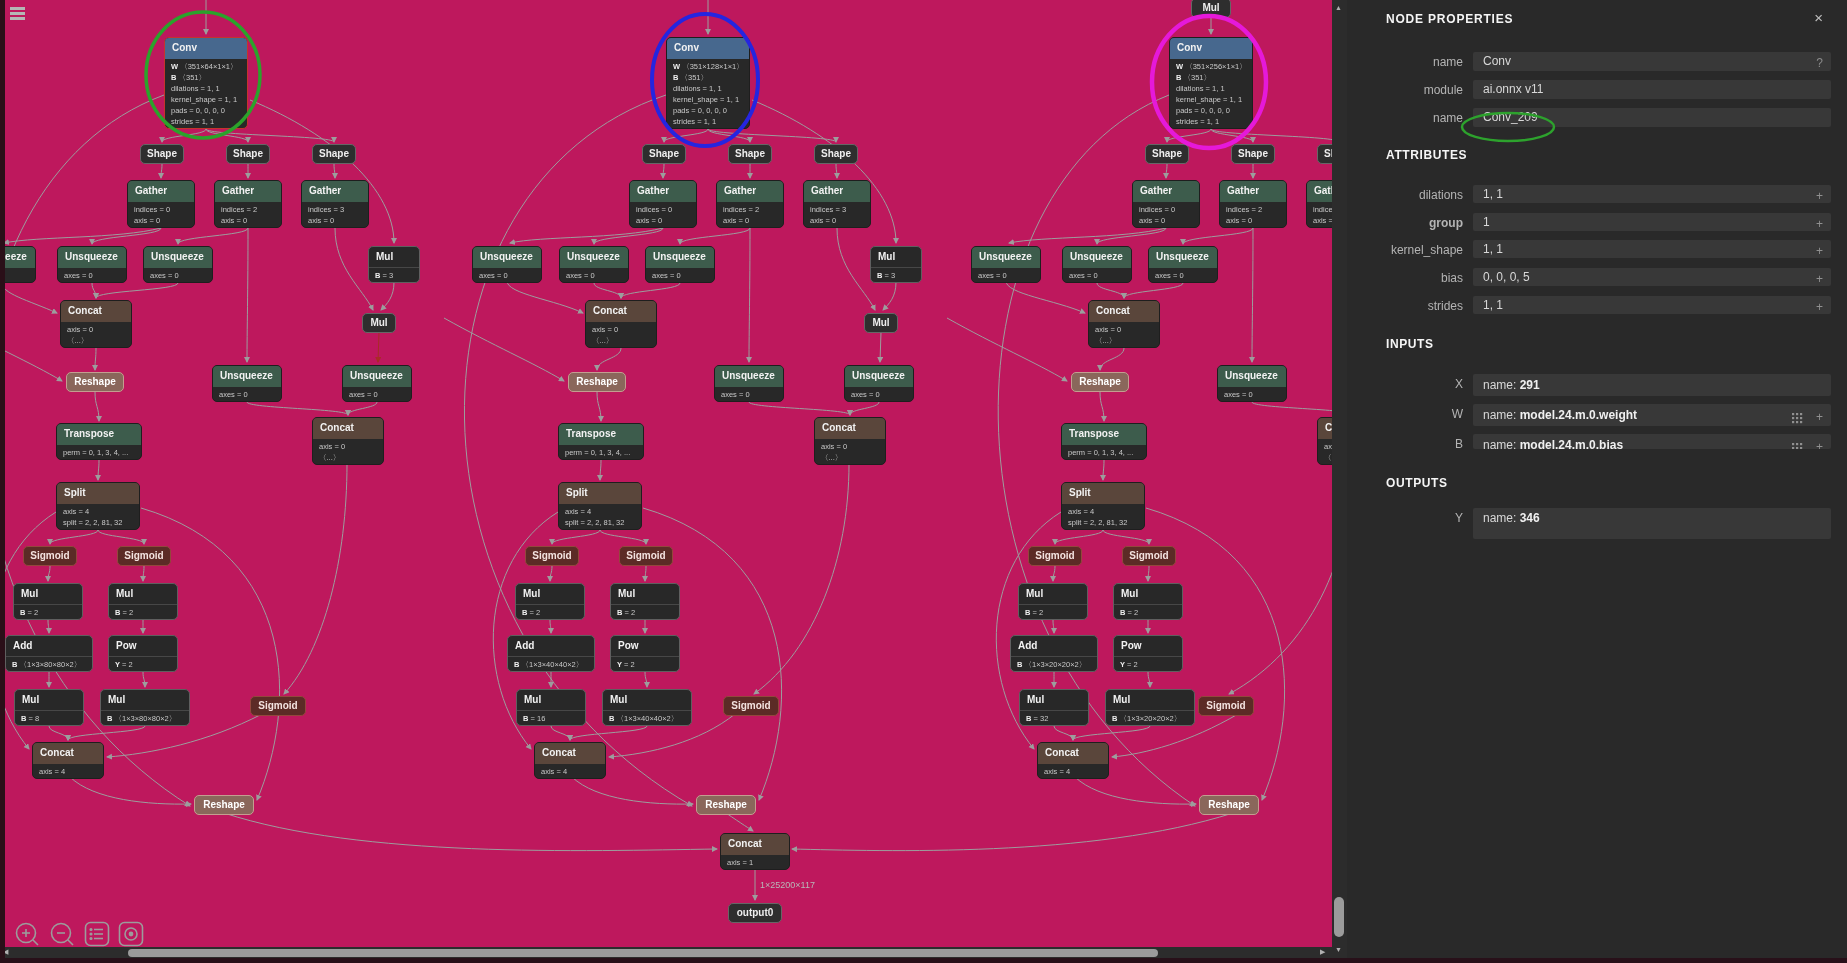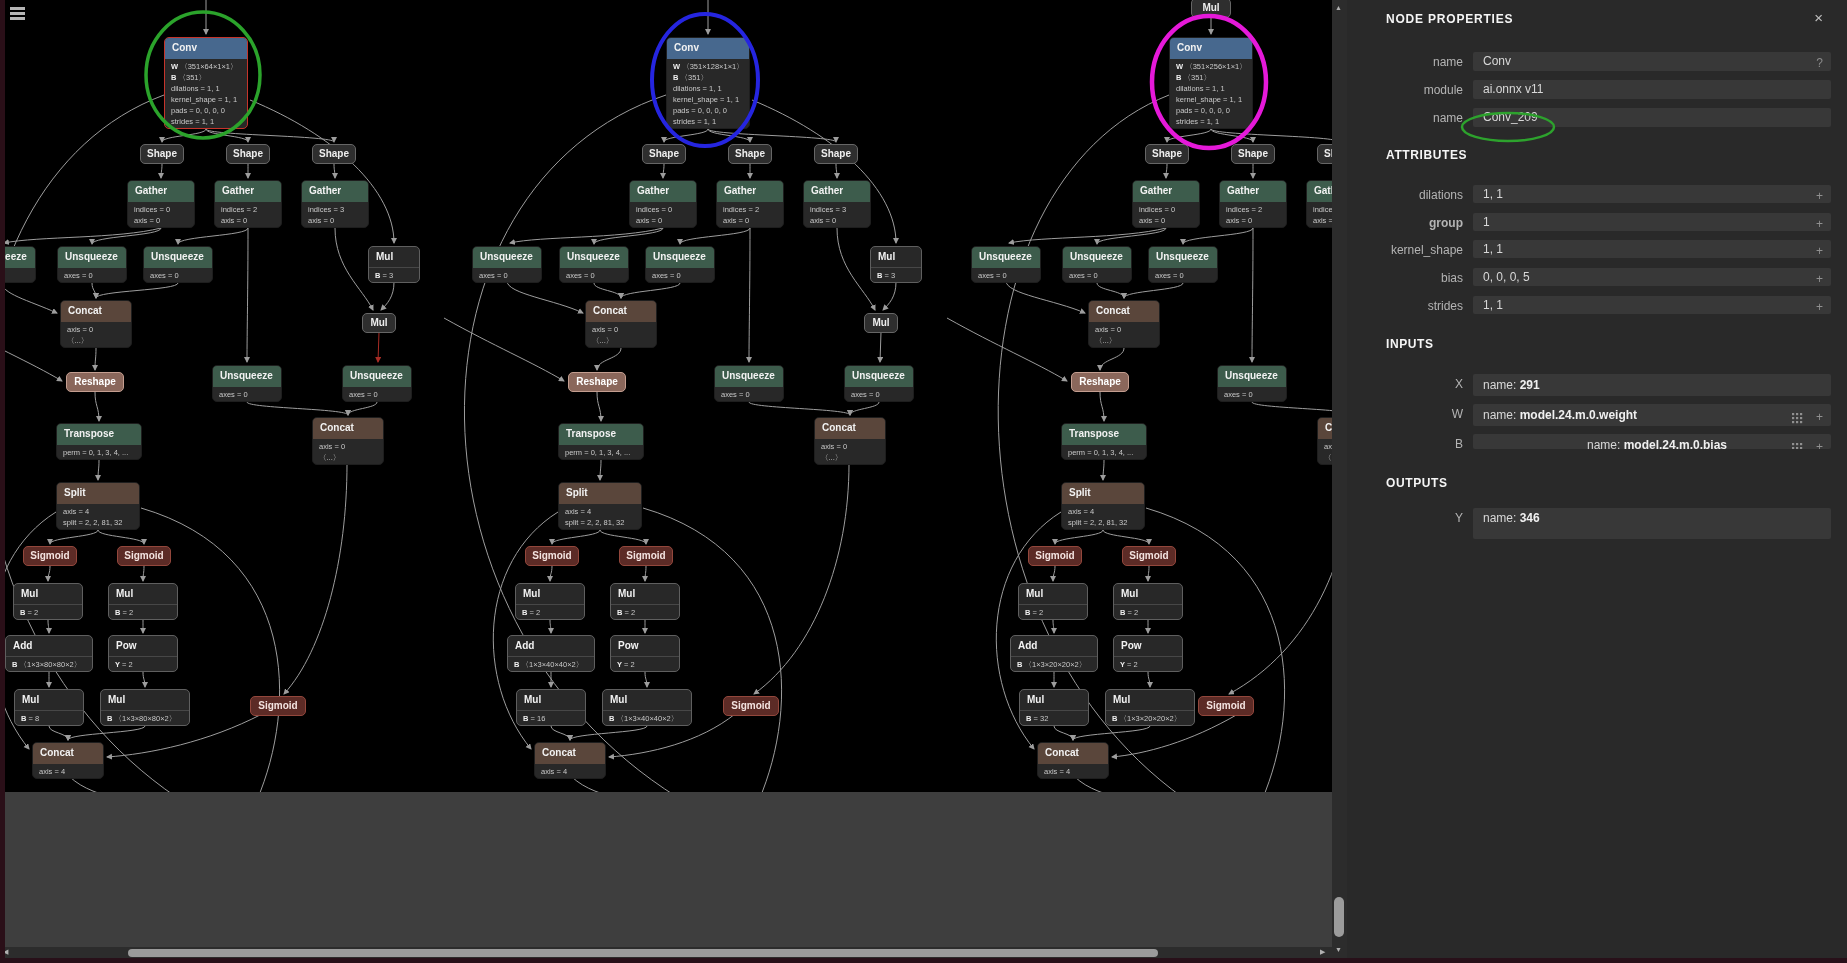--- a/index.html
+++ b/index.html
@@ -2,21 +2,21 @@
 <html><head>
 <meta charset="utf-8">
 <style>
   html,body{margin:0;padding:0;width:1847px;height:963px;overflow:hidden;
     background:#3e3e3e;font-family:"Liberation Sans",sans-serif;}
   #window{position:relative;width:1847px;height:963px;background:#3e3e3e;}
   
   .frame-left{position:absolute;left:0;top:0;width:5px;height:963px;background:#2a0f18;z-index:60;}
   .frame-bottom{position:absolute;left:0;top:958px;width:1847px;height:5px;background:#281019;z-index:60;}
   
-  #canvas{position:absolute;left:0;top:0;width:1332px;height:792px;overflow:hidden;background:#000000;}
+  #canvas{position:absolute;left:0;top:0;width:1332px;height:963px;overflow:hidden;background:#be185d;}
   #edges{position:absolute;left:0;top:0;z-index:1;}
   .node{position:absolute;z-index:5;background:#282828;border:1px solid #1e1e1e;border-radius:5px;
     box-sizing:border-box;color:#e8e8e8;}
   .node .hdr{font-size:10px;font-weight:bold;color:#f2f2f2;padding:4px 7px 3px 7px;height:21px;
     box-sizing:border-box;border-radius:4px 4px 0 0;white-space:nowrap;overflow:hidden;}
   .node .body{padding:2px 5px 2px 6px;}
   .node .ln{font-size:7.5px;line-height:11px;color:#c9c9c9;white-space:nowrap;overflow:hidden;}
   .node .ln b{color:#efefef;}
   .node.conv .hdr{background:#47688e;}
   .node.green .hdr{background:#3d5c4c;}
@@ -713,21 +713,21 @@
               <rect x="4" y="0" width="2.2" height="2.2" fill="#909090"></rect>
               <rect x="8" y="0" width="2.2" height="2.2" fill="#909090"></rect>
               <rect x="0" y="4" width="2.2" height="2.2" fill="#909090"></rect>
               <rect x="4" y="4" width="2.2" height="2.2" fill="#909090"></rect>
               <rect x="8" y="4" width="2.2" height="2.2" fill="#909090"></rect>
               <rect x="0" y="8" width="2.2" height="2.2" fill="#909090"></rect>
               <rect x="4" y="8" width="2.2" height="2.2" fill="#909090"></rect>
               <rect x="8" y="8" width="2.2" height="2.2" fill="#909090"></rect>
             </svg></div><div class="p-plus">+</div></div>
         <div class="p-label" style="top: 437px;">B</div>
-        <div class="p-box" style="top: 434px; height: 15px; line-height: 22px; text-align: center;"><span>name: </span><b>model.24.m.0.bias</b><div class="p-grid"><svg width="11" height="11" viewBox="0 0 11 11">
+        <div class="p-box" style="top: 434px; height: 15px; line-height: 22px;"><span>name: </span><b>model.24.m.0.bias</b><div class="p-grid"><svg width="11" height="11" viewBox="0 0 11 11">
               <rect x="0" y="0" width="2.2" height="2.2" fill="#909090"></rect>
               <rect x="4" y="0" width="2.2" height="2.2" fill="#909090"></rect>
               <rect x="8" y="0" width="2.2" height="2.2" fill="#909090"></rect>
               <rect x="0" y="4" width="2.2" height="2.2" fill="#909090"></rect>
               <rect x="4" y="4" width="2.2" height="2.2" fill="#909090"></rect>
               <rect x="8" y="4" width="2.2" height="2.2" fill="#909090"></rect>
               <rect x="0" y="8" width="2.2" height="2.2" fill="#909090"></rect>
               <rect x="4" y="8" width="2.2" height="2.2" fill="#909090"></rect>
               <rect x="8" y="8" width="2.2" height="2.2" fill="#909090"></rect>
             </svg></div><div class="p-plus">+</div></div>

